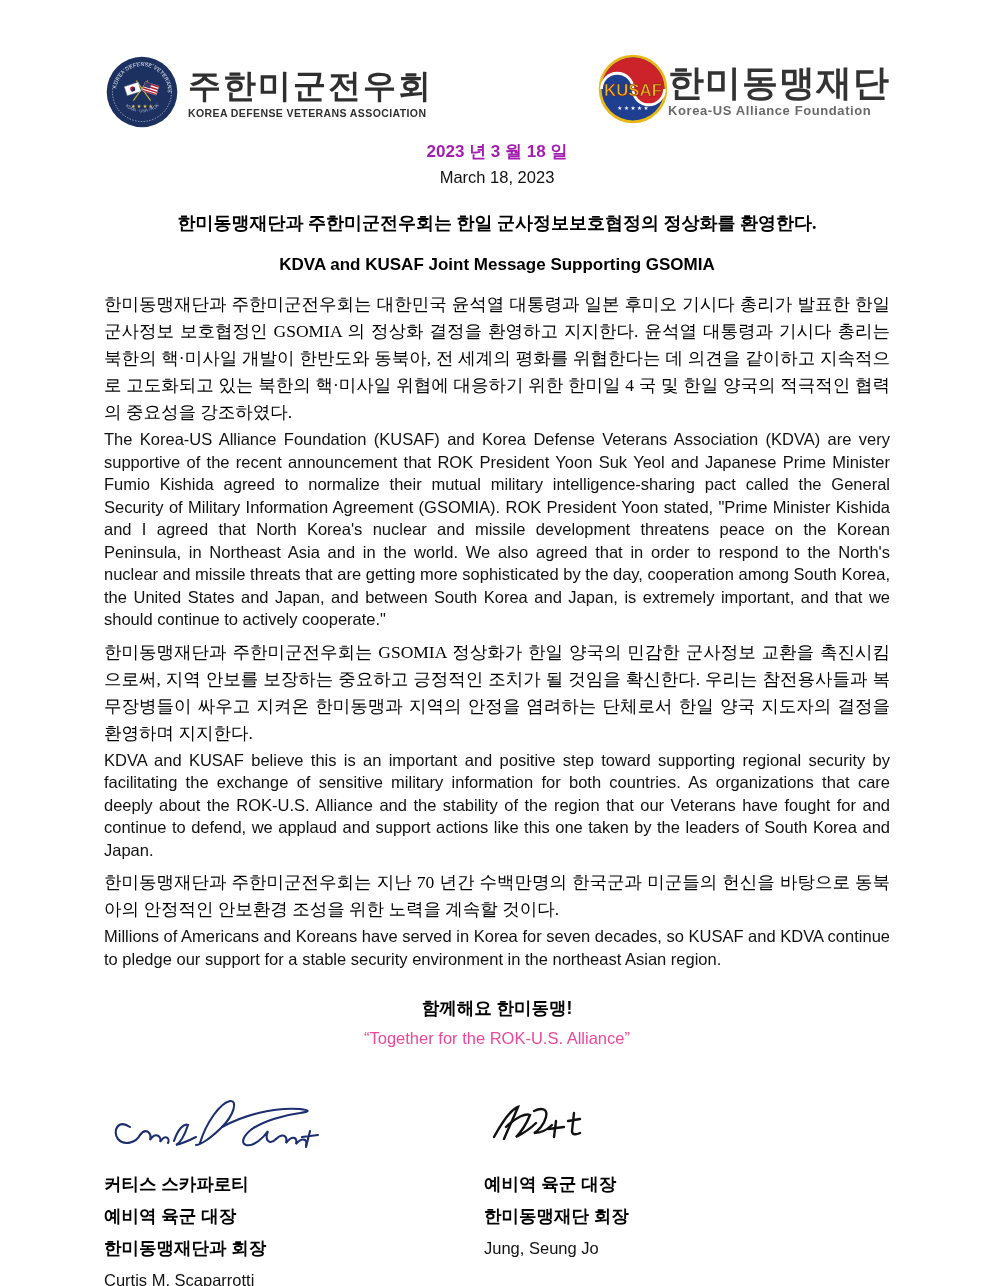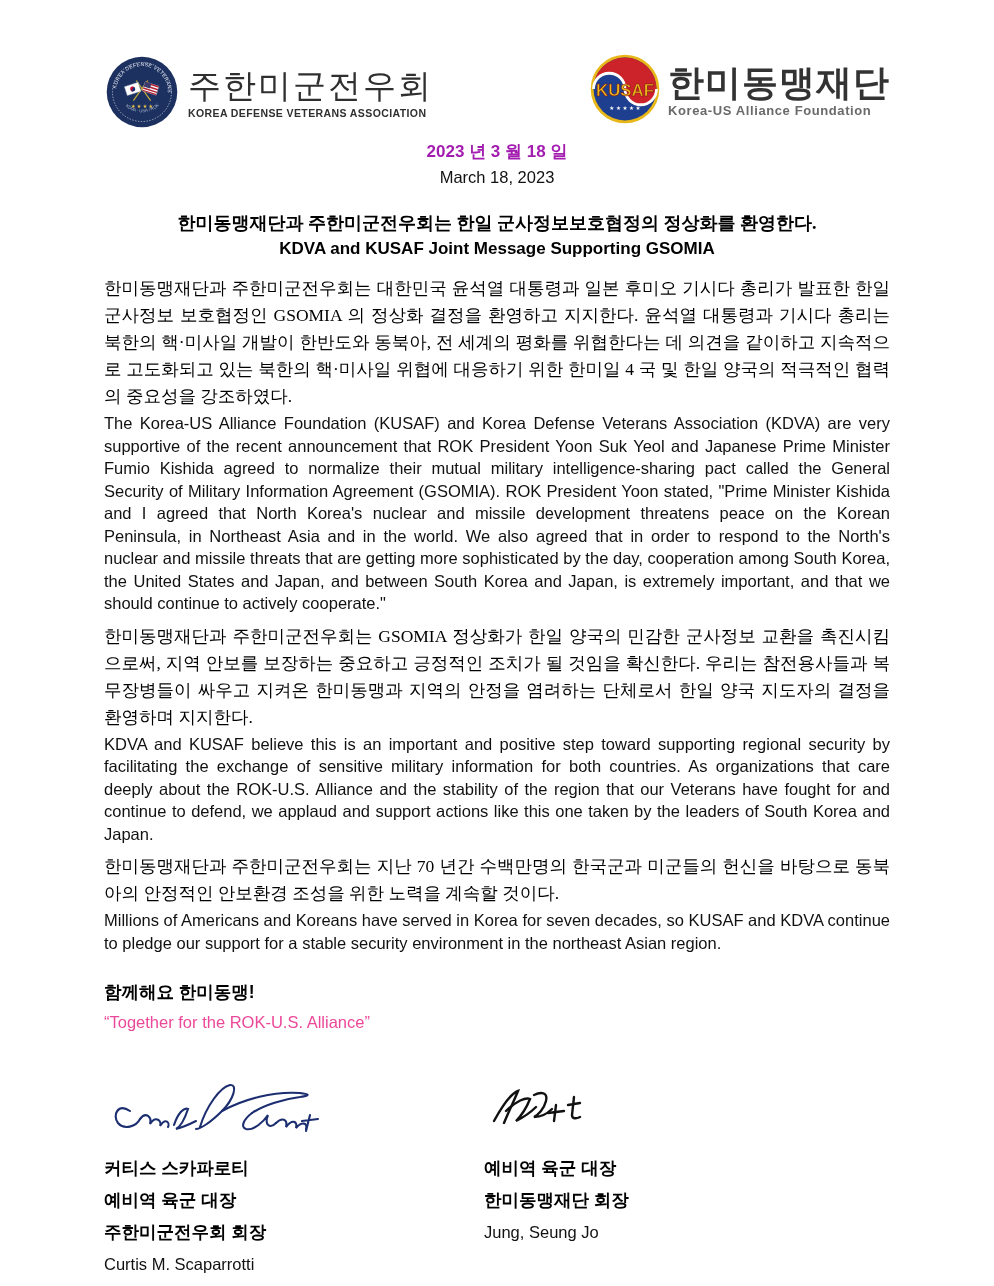--- a/index.html
+++ b/index.html
@@ -8,56 +8,56 @@
   .page {
     width: 994px; min-height: 1286px;
     padding: 56px 104px 60px 104px;
     background: #ffffff;
     position: relative;
   }
 
   
   .header { display: flex; justify-content: space-between; align-items: flex-start; }
   .logo-left { display: flex; align-items: center; gap: 10px; margin-left: 2px; }
-  .logo-right { display: flex; align-items: center; gap: 8px; margin-top: -2px; }
+  .logo-right { display: flex; align-items: center; margin-top: -2px; }
   .seal { flex: 0 0 auto; }
   .logo-text-col { display: flex; flex-direction: column; }
-  .kdva-kr { font-size: 33px; font-weight: normal; color: #2f2f2f; letter-spacing: 2px; line-height: 1.05; }
+  .kdva-kr { font-size: 33px; font-weight: bold; color: #2f2f2f; letter-spacing: 2px; line-height: 1.05; }
   .kdva-en { font-size: 10.5px; font-weight: bold; color: #2f2f2f; letter-spacing: 0.4px; margin-top: 3px; }
   .kusaf-kr { font-size: 36px; font-weight: bold; color: #333333; letter-spacing: 1px; line-height: 1.05; }
   .kusaf-en { font-size: 13px; font-weight: bold; color: #6a6a6a; letter-spacing: 0.6px; margin-top: 2px; }
 
   
   .date-block { text-align: center; margin-top: 8px; }
   .date-kr { font-size: 17px; font-weight: bold; color: #a21caf; }
   .date-en { font-size: 16.5px; margin-top: 5px; color: #111; }
 
   
   .title-block { text-align: center; margin-top: 24px; }
   .title-kr { font-family: "Liberation Serif", serif; font-size: 18px; font-weight: bold; color: #000; }
-  .title-en { font-size: 17px; font-weight: bold; margin-top: 4px; color: #000; }
+  .title-en { font-size: 17px; font-weight: bold; margin-top: 20px; color: #000; }
 
   
   .body-text { margin-top: 16px; }
   .para { text-align: justify; }
   .para.ko {
     font-family: "Liberation Serif", serif;
     font-size: 17.5px; line-height: 27px; color: #000;
     margin-top: 13px;
   }
   .para.en {
     font-family: "Liberation Sans", sans-serif;
     font-size: 16.5px; line-height: 22.5px; color: #111;
     margin-top: 9px;
   }
   .para.ko + .para.en { margin-top: 2px; }
   .para.en + .para.ko { margin-top: 8px; }
 
   
-  .slogan-block { margin-top: 26px; }
+  .slogan-block { text-align: center; margin-top: 26px; }
   .slogan-kr { font-size: 17.5px; font-weight: bold; color: #000; }
   .slogan-en { font-size: 16.5px; margin-top: 9px; color: #ec4899; }
 
   
   .sig-area { display: grid; grid-template-columns: 380px 1fr; margin-top: 42px; }
   .sig-col { display: flex; flex-direction: column; }
   .sig-image { height: 70px; display: flex; align-items: center; }
   .sig-block { margin-top: 8px; }
   .sig-kr-line { font-size: 17.5px; font-weight: bold; color: #000; line-height: 32px; }
   .sig-en-block { margin-top: 4px; font-size: 16.5px; line-height: 24px; color: #111; }
@@ -166,21 +166,21 @@
             <path d="M118,34 C140,22 170,14 196,16 C204,17 208,18 196,20 C180,22 160,28 148,36"></path>
             <path d="M148,36 C140,42 136,50 142,52 C150,54 160,44 164,38 C160,48 166,52 172,46"></path>
             <path d="M172,46 C178,40 184,42 182,50 C188,42 194,44 192,51 C198,44 204,46 202,52"></path>
             <path d="M206,38 L202,54 M198,44 L214,42"></path>
           </g>
         </svg>
       </div>
       <div class="sig-block">
         <div class="sig-kr-line">커티스 스카파로티</div>
         <div class="sig-kr-line">예비역 육군 대장</div>
-        <div class="sig-kr-line">주한미군전우회 회장</div>
+        <div class="sig-kr-line">한미동맹재단과 회장</div>
         <div class="sig-en-block">
           <div>Curtis M. Scaparrotti</div>
 
         </div>
       </div>
     </div>
 
     <div class="sig-col">
       <div class="sig-image">
         <svg width="110" height="56" viewBox="0 0 110 56">

